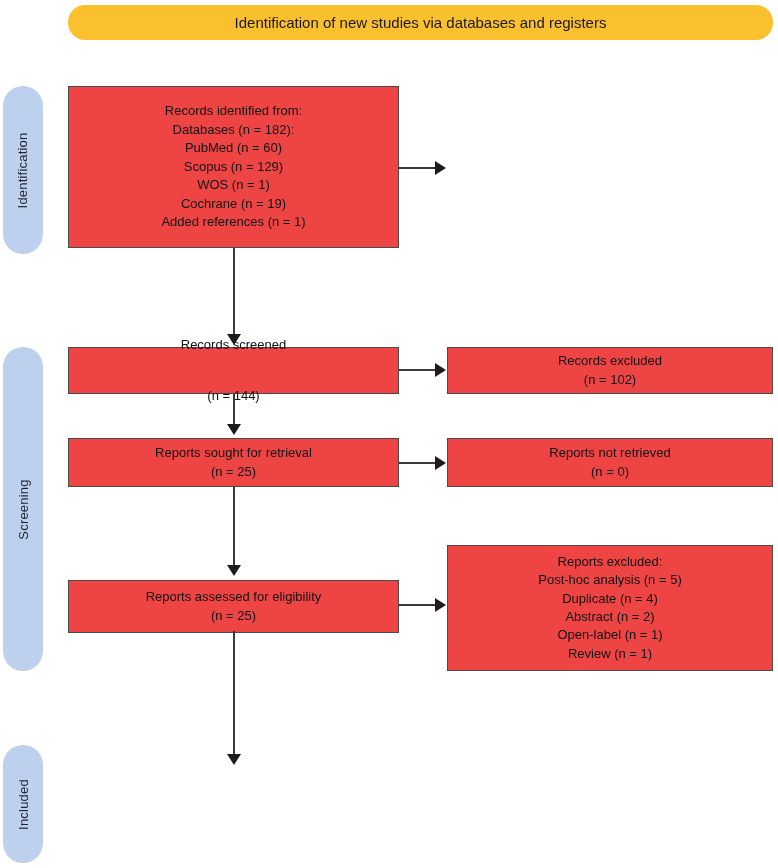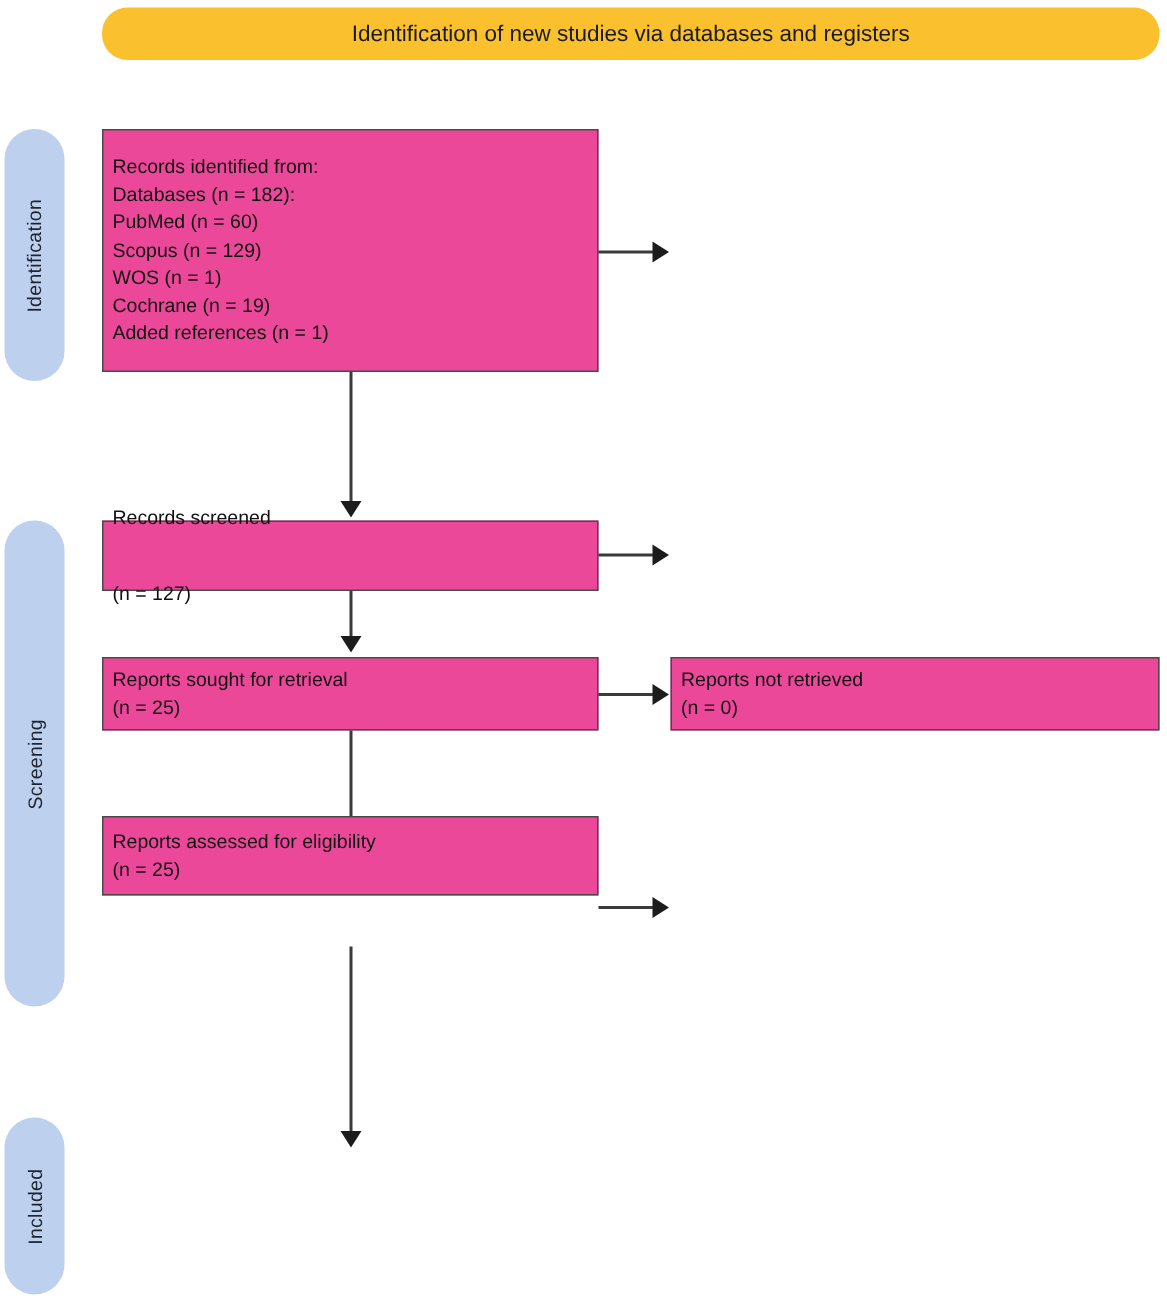--- a/index.html
+++ b/index.html
@@ -32,25 +32,25 @@
     transform:rotate(-90deg);
     white-space:nowrap;
     font-size:13px;
     color:#1f2430;
     letter-spacing:.2px;
   }
 
   
   .box{
     position:absolute;
-    background:#ec4899;
+    background:#ef4444;
     border:1.5px solid #4a4a4a;
     box-sizing:border-box;
     display:flex;flex-direction:column;
-    align-items:flex-start;justify-content:center;
+    align-items:center;justify-content:center;
     text-align:center;
     font-size:13px;
     color:#111111;
     line-height:1.42;
     padding:4px 6px;
   }
   .box .ln{display:block;white-space:nowrap;}
 
   
   .vline{position:absolute;width:2px;background:#3a3a3a;}
@@ -99,23 +99,27 @@
 
 
   <div class="hline" style="left:399px;top:167px;width:37px;"></div>
   <div class="arrow-right" style="left:435px;top:161px;"></div>
 
   <div class="vline" style="left:233px;top:248px;height:87px;"></div>
   <div class="arrow-down" style="left:227px;top:334px;"></div>
 
   <div class="box" style="left:68px;top:347px;width:331px;height:47px;gap:32px;">
     <span class="ln">Records screened</span>
-    <span class="ln">(n = 127)</span>
+    <span class="ln">(n = 144)</span>
   </div>
 
+  <div class="box" style="left:447px;top:347px;width:326px;height:47px;">
+    <span class="ln">Records excluded</span>
+    <span class="ln">(n = 102)</span>
+  </div>
 
   <div class="hline" style="left:399px;top:369px;width:37px;"></div>
   <div class="arrow-right" style="left:435px;top:363px;"></div>
 
   <div class="vline" style="left:233px;top:394px;height:31px;"></div>
   <div class="arrow-down" style="left:227px;top:424px;"></div>
 
   <div class="box" style="left:68px;top:438px;width:331px;height:49px;">
     <span class="ln">Reports sought for retrieval</span>
     <span class="ln">(n = 25)</span>
@@ -125,25 +129,33 @@
     <span class="ln">Reports not retrieved</span>
     <span class="ln">(n = 0)</span>
   </div>
 
   <div class="hline" style="left:399px;top:462px;width:37px;"></div>
   <div class="arrow-right" style="left:435px;top:456px;"></div>
 
   <div class="vline" style="left:233px;top:487px;height:79px;"></div>
   <div class="arrow-down" style="left:227px;top:565px;"></div>
 
-  <div class="box" style="left:68px;top:544px;width:331px;height:53px;">
+  <div class="box" style="left:68px;top:580px;width:331px;height:53px;">
     <span class="ln">Reports assessed for eligibility</span>
     <span class="ln">(n = 25)</span>
   </div>
 
+  <div class="box" style="left:447px;top:545px;width:326px;height:126px;">
+    <span class="ln">Reports excluded:</span>
+    <span class="ln">Post-hoc analysis (n = 5)</span>
+    <span class="ln">Duplicate (n = 4)</span>
+    <span class="ln">Abstract (n = 2)</span>
+    <span class="ln">Open-label (n = 1)</span>
+    <span class="ln">Review (n = 1)</span>
+  </div>
 
   <div class="hline" style="left:399px;top:604px;width:37px;"></div>
   <div class="arrow-right" style="left:435px;top:598px;"></div>
 
   <div class="vline" style="left:233px;top:631px;height:124px;"></div>
   <div class="arrow-down" style="left:227px;top:754px;"></div>
 
 
 </div>
 

